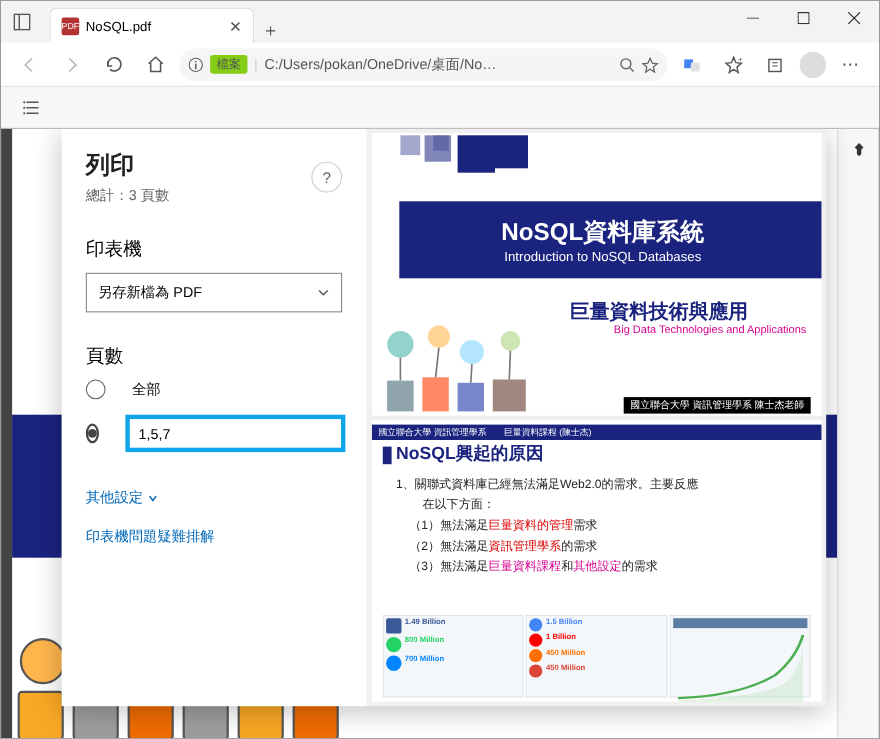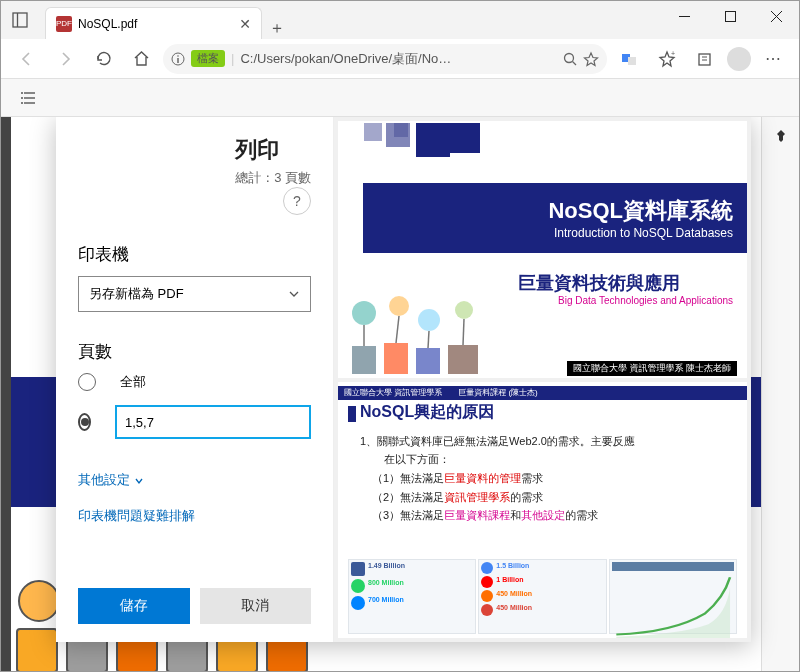--- a/index.html
+++ b/index.html
@@ -2,21 +2,21 @@
 <html><head>
   <meta charset="utf-8">
   <style>
     * { margin: 0; padding: 0; box-sizing: border-box; font-family: "Segoe UI", "Microsoft JhengHei", Arial, sans-serif; }
     body { width: 800px; height: 672px; background: #fff; overflow: hidden; position: relative; border: 1px solid #999; }
     
     
     .title-bar { height: 38px; display: flex; align-items: stretch; background: #f3f3f3; }
     .tab-strip { display: flex; align-items: flex-end; padding-left: 6px; }
     .side-panel-btn { width: 38px; display: flex; align-items: center; justify-content: center; }
-    .tab { height: 32px; display: flex; align-items: center; gap: 6px; padding: 0 10px; background: #fff; border-radius: 6px 6px 0 0; margin-bottom: 0; width: 217px; border: 1px solid #ddd; border-bottom: none; }
+    .tab { height: 32px; display: flex; align-items: center; gap: 6px; padding: 0 10px; background: #fff; border-radius: 6px 6px 0 0; margin-bottom: 0; width: 186px; border: 1px solid #ddd; border-bottom: none; }
     .tab-icon { width: 16px; height: 16px; background: #b43434; color: #fff; font-size: 8px; display: flex; align-items: center; justify-content: center; border-radius: 2px; }
     .tab-title { font-size: 12px; flex: 1; white-space: nowrap; overflow: hidden; text-overflow: ellipsis; }
     .tab-close { font-size: 14px; color: #555; }
     .new-tab { width: 30px; display: flex; align-items: center; justify-content: center; color: #555; }
     .win-controls { margin-left: auto; display: flex; }
     .win-btn { width: 46px; height: 30px; display: flex; align-items: center; justify-content: center; color: #333; }
     
     
     .toolbar { height: 40px; display: flex; align-items: center; gap: 6px; padding: 0 10px; background: #fff; border-bottom: 1px solid #e0e0e0; }
     .tb-btn { width: 32px; height: 32px; display: flex; align-items: center; justify-content: center; border-radius: 4px; color: #555; }
@@ -38,44 +38,44 @@
     .bg-banner-text { position: absolute; right: 15px; top: 10px; font-size: 40px; font-weight: bold; }
     .bg-illust { position: absolute; bottom: 0; left: 0; width: 330px; height: 180px; }
     
     
     .pin-bar { position: absolute; right: 0; top: 0; width: 38px; height: 100%; background: #f7f7f7; border-left: 1px solid #ddd; }
     .pin-btn { width: 38px; height: 38px; display: flex; align-items: center; justify-content: center; }
     
     
     .print-dialog { position: absolute; left: 55px; top: 0; width: 695px; height: 525px; background: #fff; box-shadow: 0 4px 24px rgba(0,0,0,0.25); display: flex; }
     .print-left { width: 278px; padding: 18px 22px; display: flex; flex-direction: column; border-right: 1px solid #eee; }
-    .print-header { display: flex; justify-content: space-between; align-items: flex-end; flex-direction: column; }
+    .print-header { display: flex; justify-content: space-between; align-items: center; }
     .print-title { font-size: 22px; font-weight: 600; color: #222; }
     .print-total { font-size: 13px; color: #666; margin-top: 4px; }
     .help-btn { width: 28px; height: 28px; border: 1px solid #ccc; border-radius: 50%; display: flex; align-items: center; justify-content: center; color: #666; font-size: 14px; }
     .print-section { margin-top: 28px; }
     .section-label { font-size: 17px; color: #000000; margin-bottom: 10px; }
     .dropdown { width: 100%; height: 36px; border: 1px solid #888; display: flex; align-items: center; justify-content: space-between; padding: 0 10px; font-size: 13px; }
     .radio-item { display: flex; align-items: center; gap: 24px; margin-bottom: 14px; font-size: 13px; }
     .radio-outer { width: 18px; height: 18px; border: 1.5px solid #666; border-radius: 50%; display: flex; align-items: center; justify-content: center; }
     .radio-outer.checked { border-color: #444; border-width: 2px; }
     .radio-inner { width: 8px; height: 8px; background: #444; border-radius: 50%; }
-    .page-input { flex: 1; height: 34px; border: 2px solid #0ea5e9; padding: 0 8px; font-size: 13px; }
+    .page-input { flex: 1; height: 34px; border: 4px solid #0ea5e9; padding: 0 8px; font-size: 13px; }
     .link-btn { font-size: 13px; color: #0067b8; margin-top: 18px; display: block; }
     .print-actions { margin-top: auto; display: flex; gap: 10px; padding-top: 20px; }
     .btn { flex: 1; height: 36px; display: flex; align-items: center; justify-content: center; font-size: 14px; }
     .btn-primary { background: #0078d4; color: #fff; }
     .btn-secondary { background: #e5e5e5; color: #333; }
     
     
     .preview { flex: 1; background: #f0f0f0; overflow: hidden; display: flex; flex-direction: column; gap: 4px; padding: 4px; }
     .slide { background: #fff; flex: 1; position: relative; overflow: hidden; }
     .slide1-blocks { position: absolute; left: 20px; top: 2px; }
     .block { background: #1a237e; position: absolute; }
-    .slide1-banner { position: absolute; top: 62px; right: 0; left: 25px; height: 70px; background: #1a237e; color: #fff; display: flex; flex-direction: column; justify-content: center; align-items: flex-end; padding-right: 14px; }
+    .slide1-banner { position: absolute; top: 62px; right: 0; left: 25px; height: 70px; background: #1a237e; color: #fff; display: flex; flex-direction: column; justify-content: center; align-items: center; padding-right: 14px; }
     .s1-title { font-size: 22px; font-weight: bold; }
     .s1-sub { font-size: 12px; }
     .slide1-sub { position: absolute; top: 150px; right: 14px; color: #1a237e; }
     .s1-sub-t { font-size: 18px; font-weight: bold; }
     .s1-sub-s { font-size: 10px; color: #d5008f; margin-left: 40px; }
     .slide1-footer { position: absolute; bottom: 2px; right: 10px; background: #000; color: #fff; font-size: 9px; padding: 1px 6px; }
     .slide1-icons { position: absolute; left: 6px; bottom: 0; width: 150px; height: 90px; }
     
     .slide2-hdr { position: absolute; top: 4px; left: 0; right: 0; height: 14px; background: #1a237e; color: #fff; font-size: 8px; padding: 1px 6px; }
     .slide2-title { position: absolute; top: 20px; left: 22px; font-size: 16px; font-weight: bold; color: #1a237e; }
@@ -279,24 +279,20 @@
             </div>
           <input class="page-input" value="1,5,7" style="">
         </div>
       </div>
 
       <a class="link-btn"><span>其他設定</span> <svg style="display:inline-block;vertical-align:middle" width="10" height="10">
             <path d="M2 3 L5 7 L8 3" fill="none" stroke="#0067b8" stroke-width="1.3"></path>
           </svg></a>
       <a class="link-btn">印表機問題疑難排解</a>
 
-      <div class="print-actions">
-        <div class="btn btn-primary">儲存</div>
-        <div class="btn btn-secondary">取消</div>
-      </div>
     </div>
 
     <div class="preview">
 
       <div class="slide">
         <div class="slide1-blocks">
           <div class="block" style="width:34px;height:34px;left:58px;top:0"></div>
           <div class="block" style="width:30px;height:30px;left:92px;top:4"></div>
           <div class="block" style="width:24px;height:24px;left:28px;top:14;opacity:0.55"></div>
           <div class="block" style="width:18px;height:18px;left:6px;top:38;opacity:0.4"></div>

